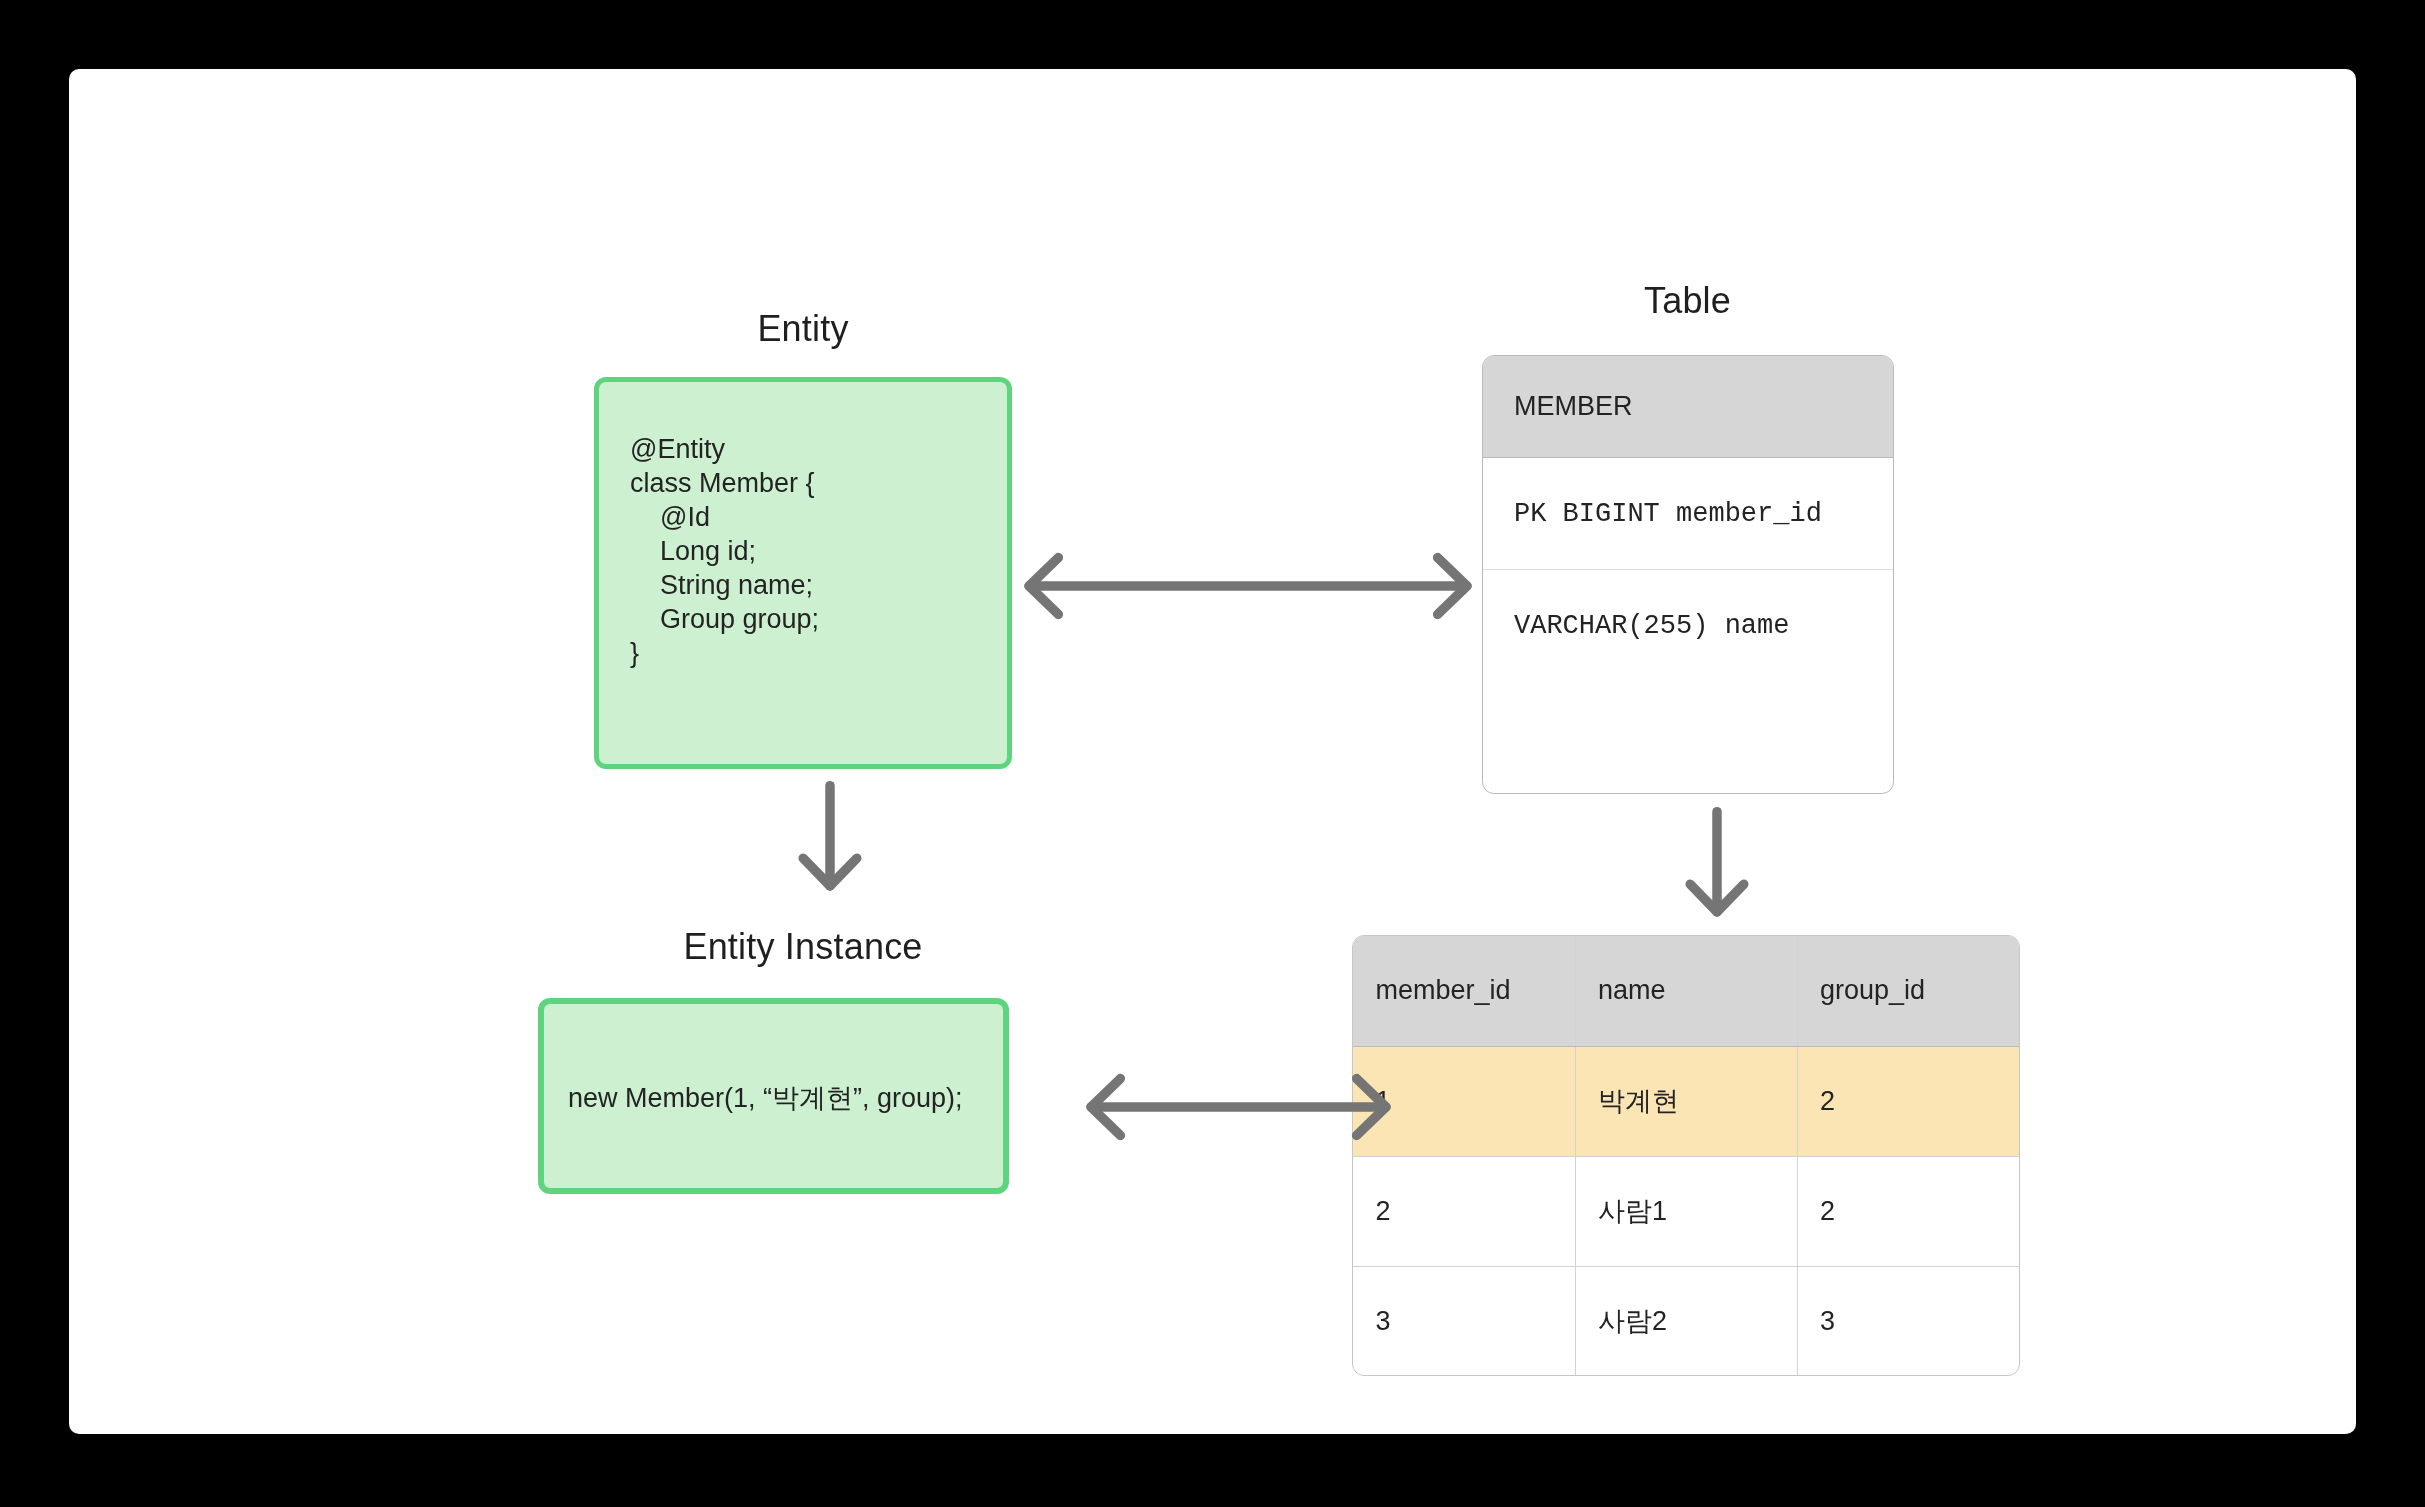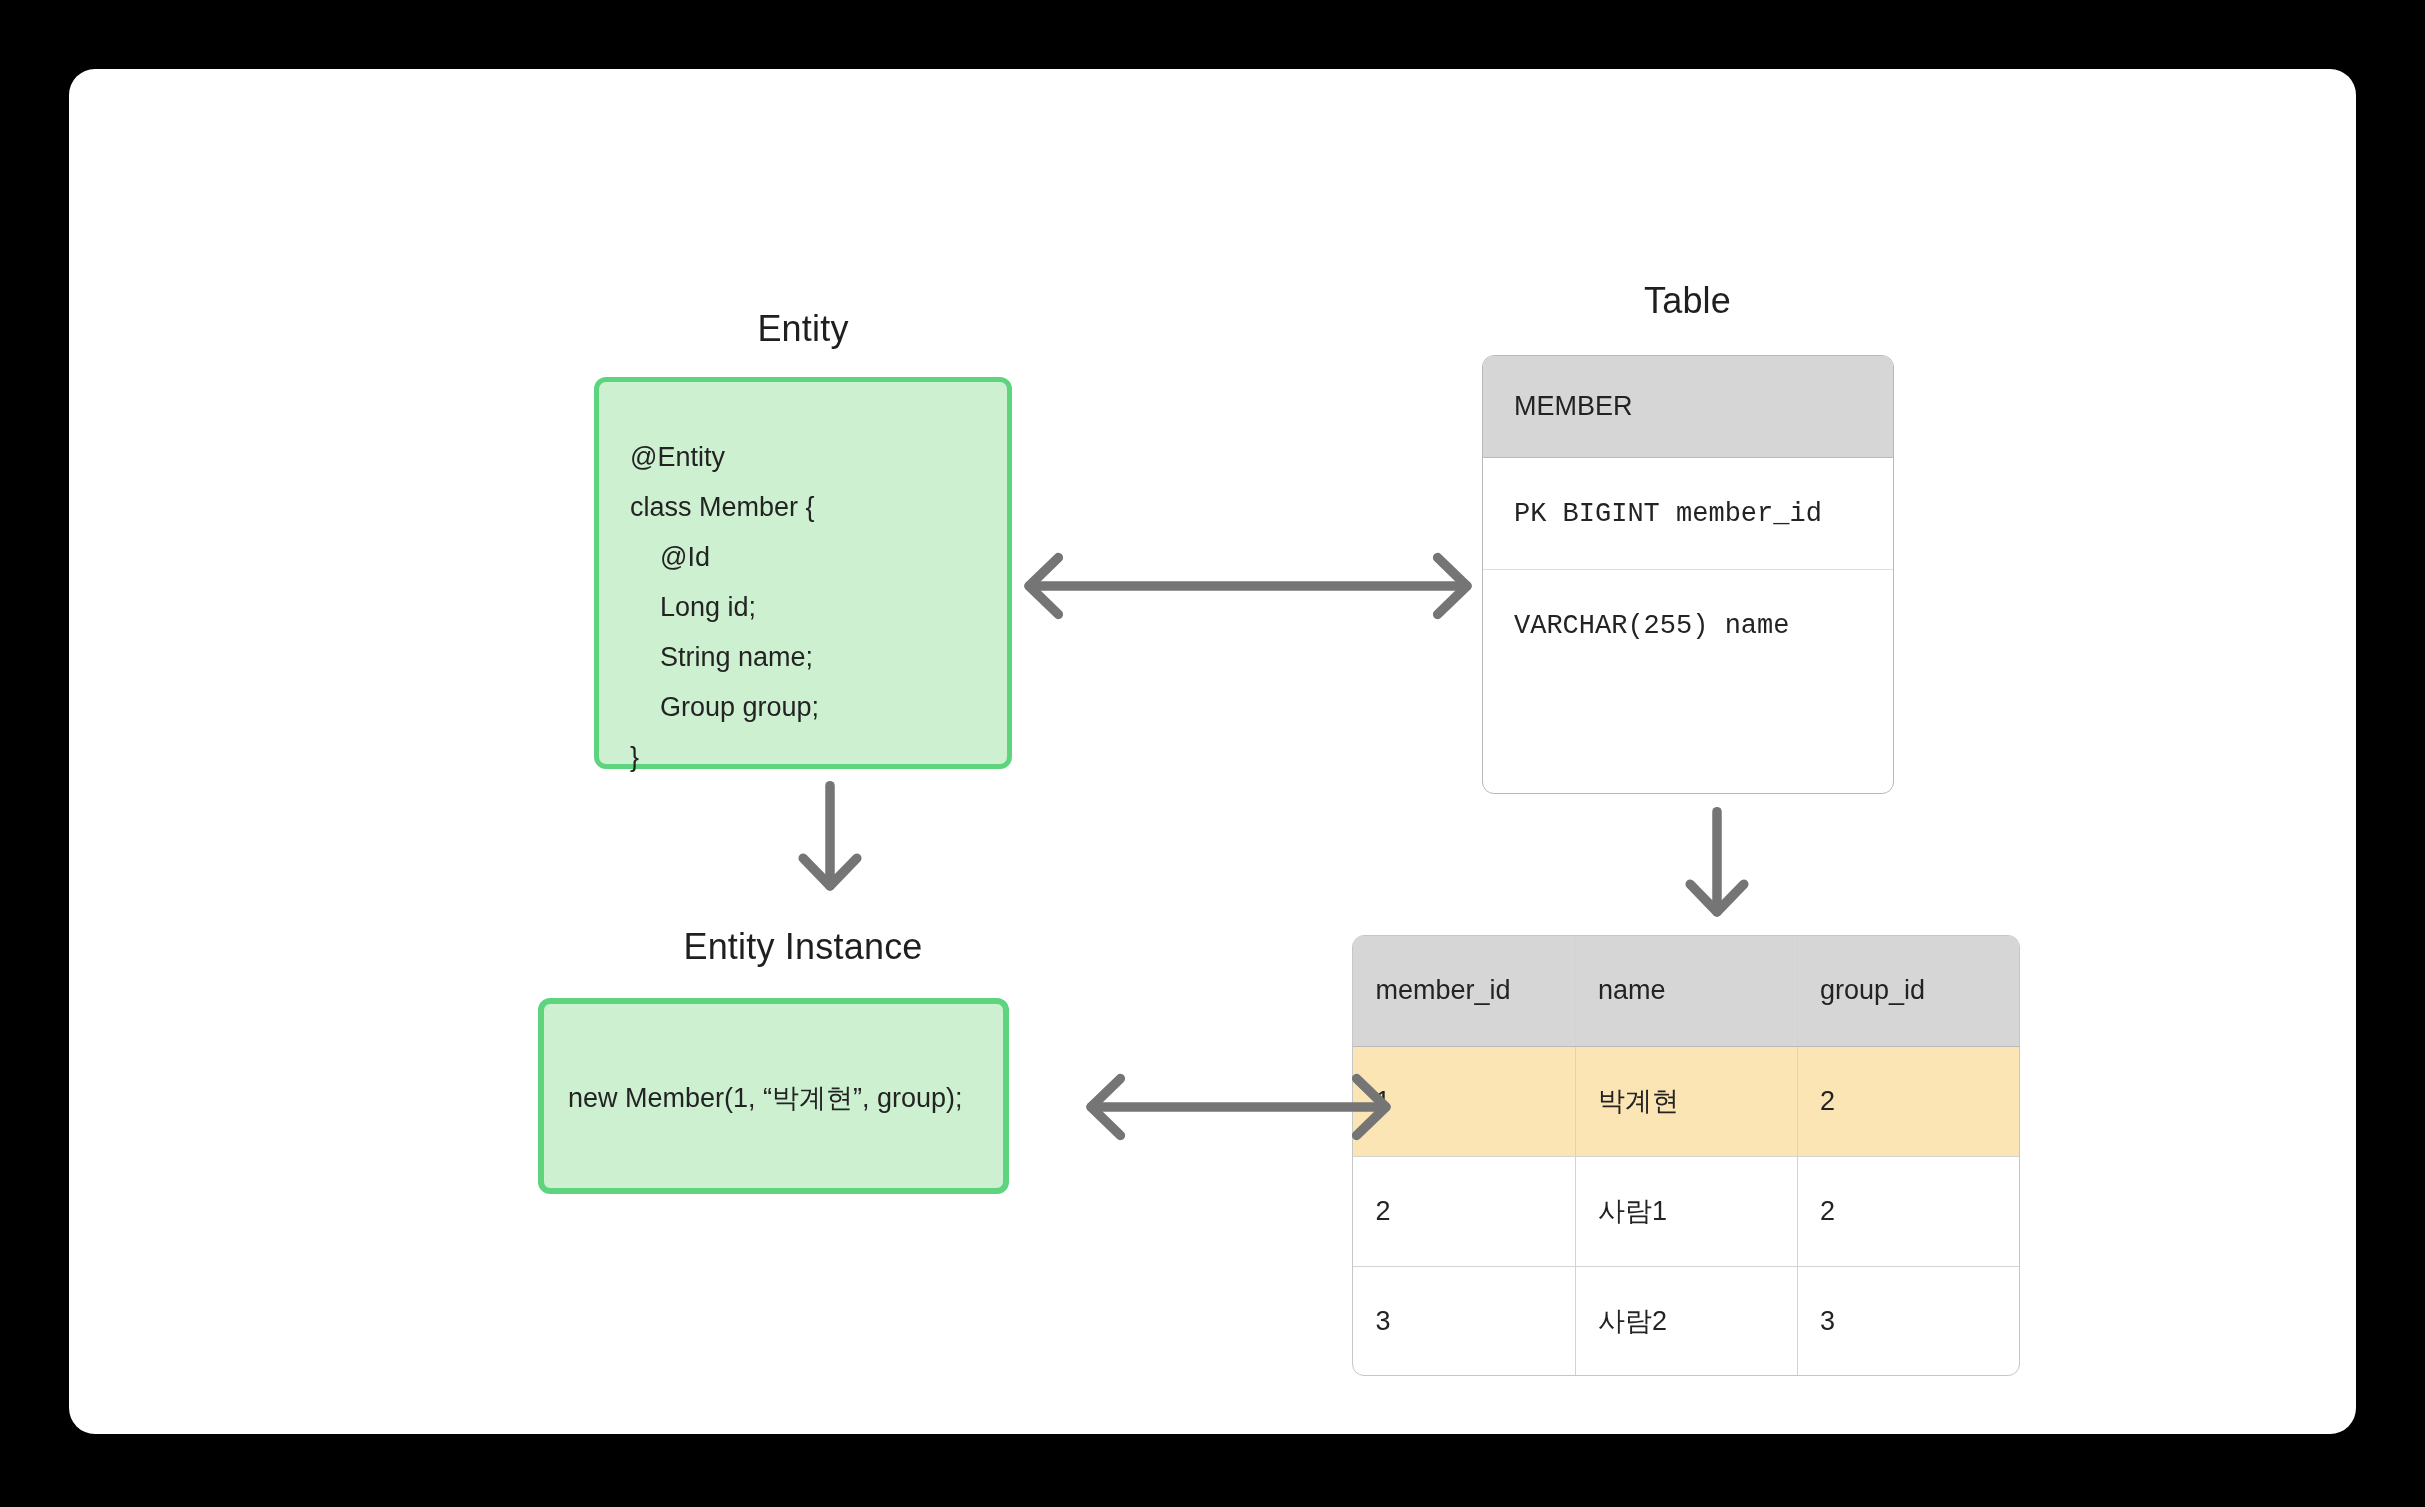--- a/index.html
+++ b/index.html
@@ -14,21 +14,21 @@
     overflow: hidden;
   }
 
   #canvas {
     position: absolute;
     left: 69px;
     top: 69px;
     width: 2287px;
     height: 1365px;
     background: #ffffff;
-    border-radius: 26px;
+    border-radius: 10px;
     box-shadow: 0 1.7px 8.6px rgba(0,0,0,0.10);
   }
 
   
   .section-title {
     position: absolute;
     font-size: 36px;
     color: #1f1f1f;
     font-weight: 400;
     letter-spacing: 0.2px;
@@ -49,21 +49,21 @@
     background: #cdf0d1;
     border: 5.2px solid #5fd47f;
     border-radius: 12px;
     box-sizing: border-box;
   }
   #entity-code {
     position: absolute;
     left: 31px;
     top: 50px;
     font-size: 27px;
-    line-height: 50px;
+    line-height: 34px;
     color: #232323;
     white-space: pre;
   }
 
   
   #instance-box {
     position: absolute;
     left: 469px;
     top: 929px;
     width: 471px;

